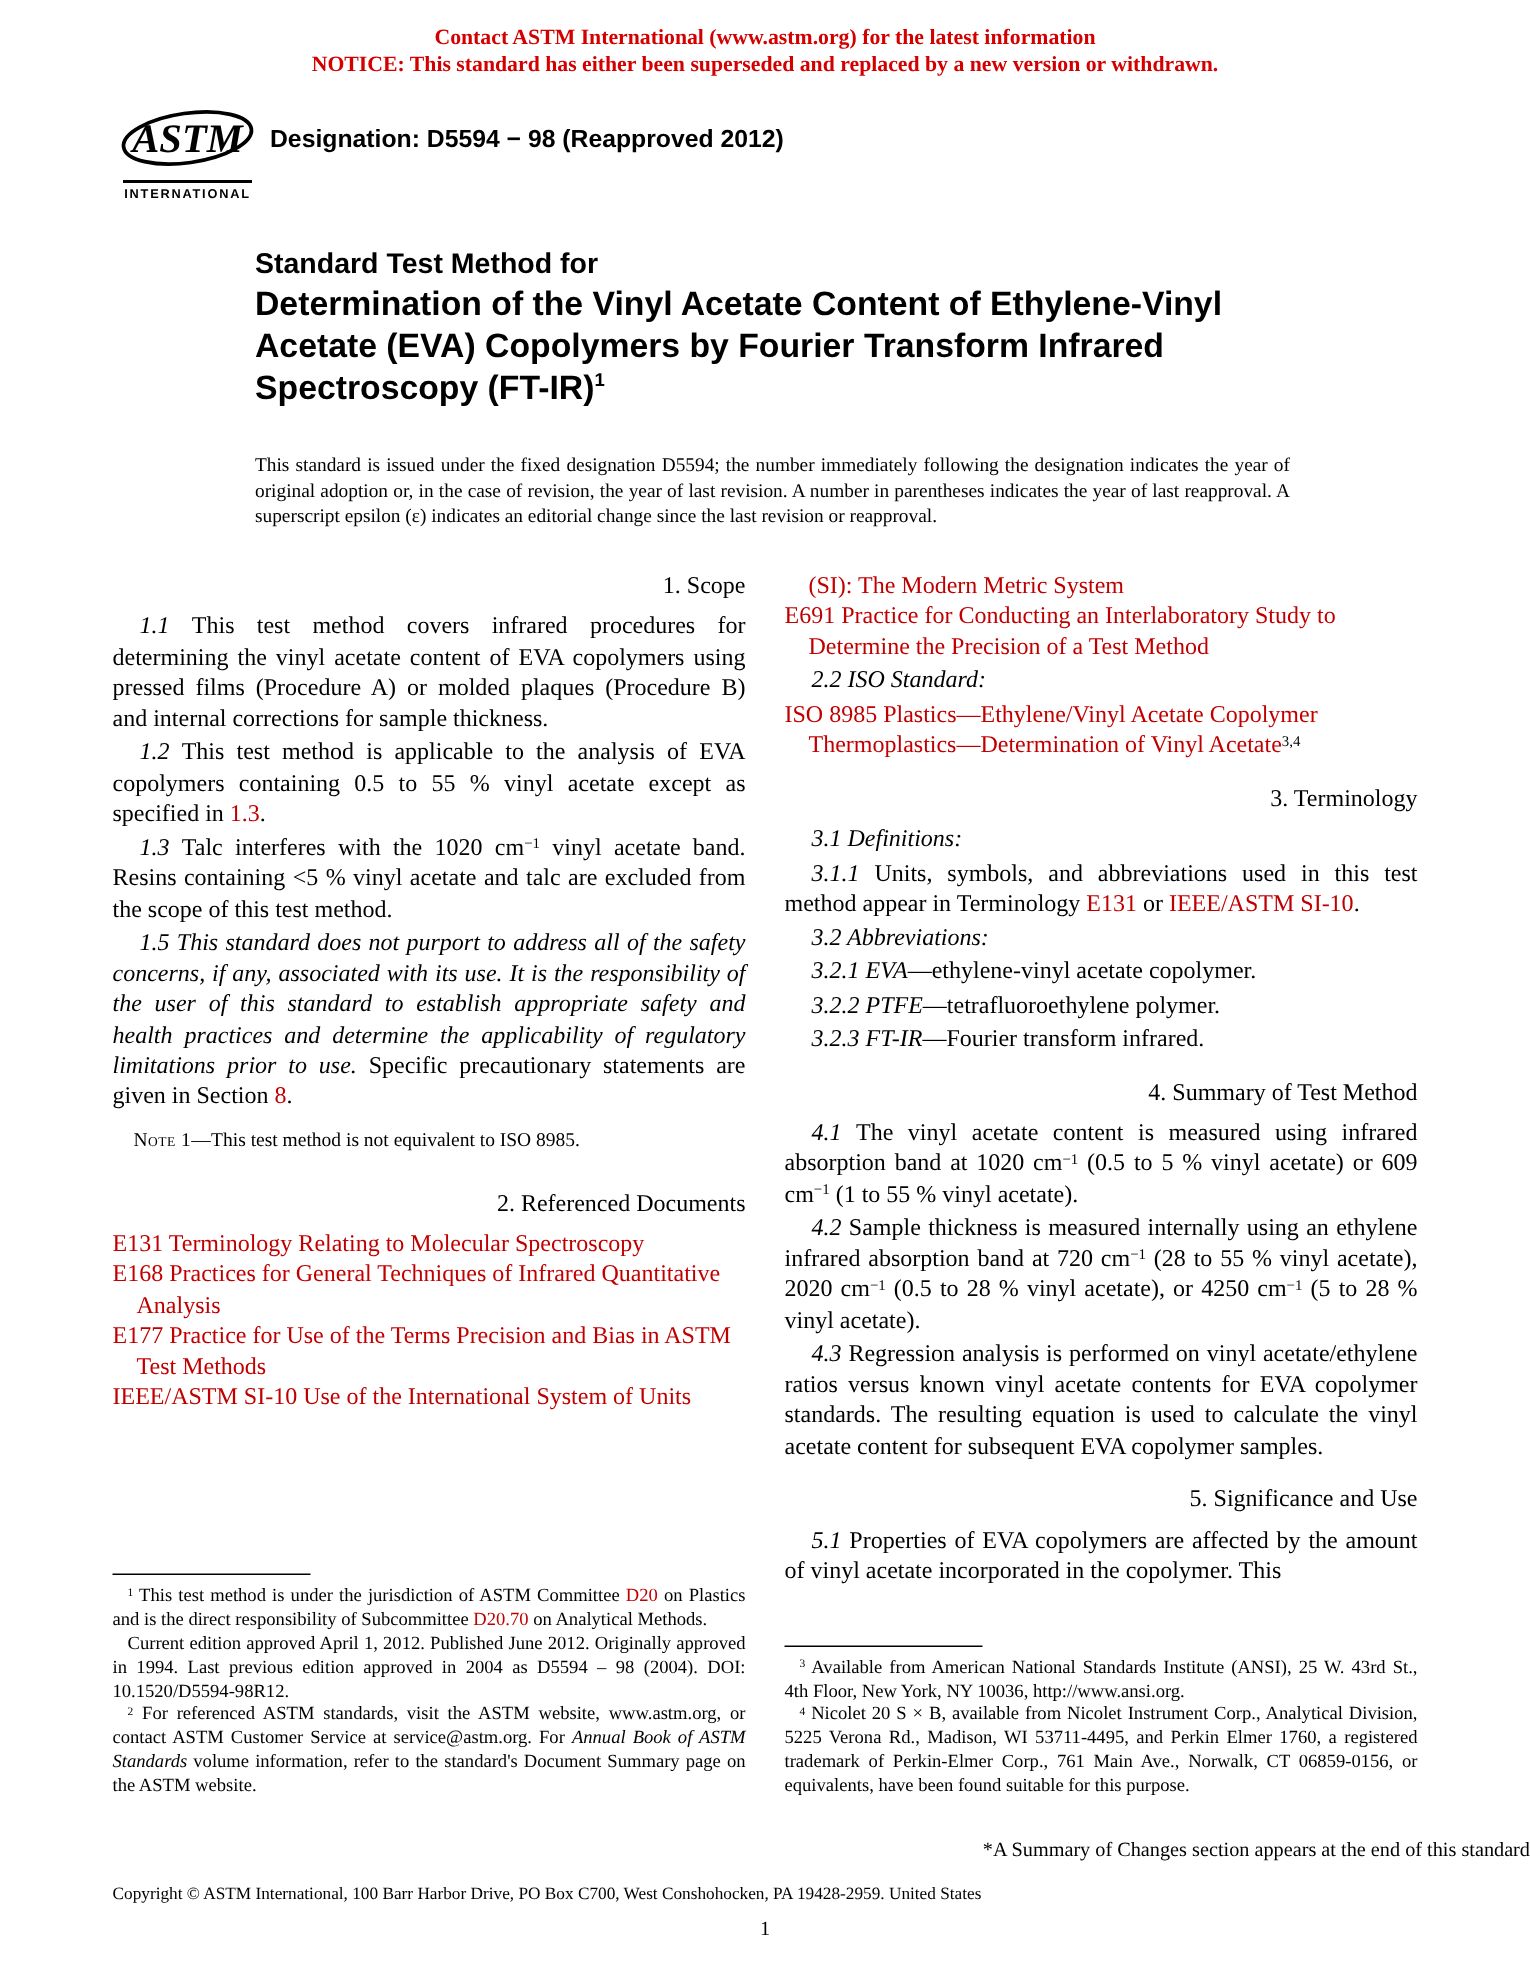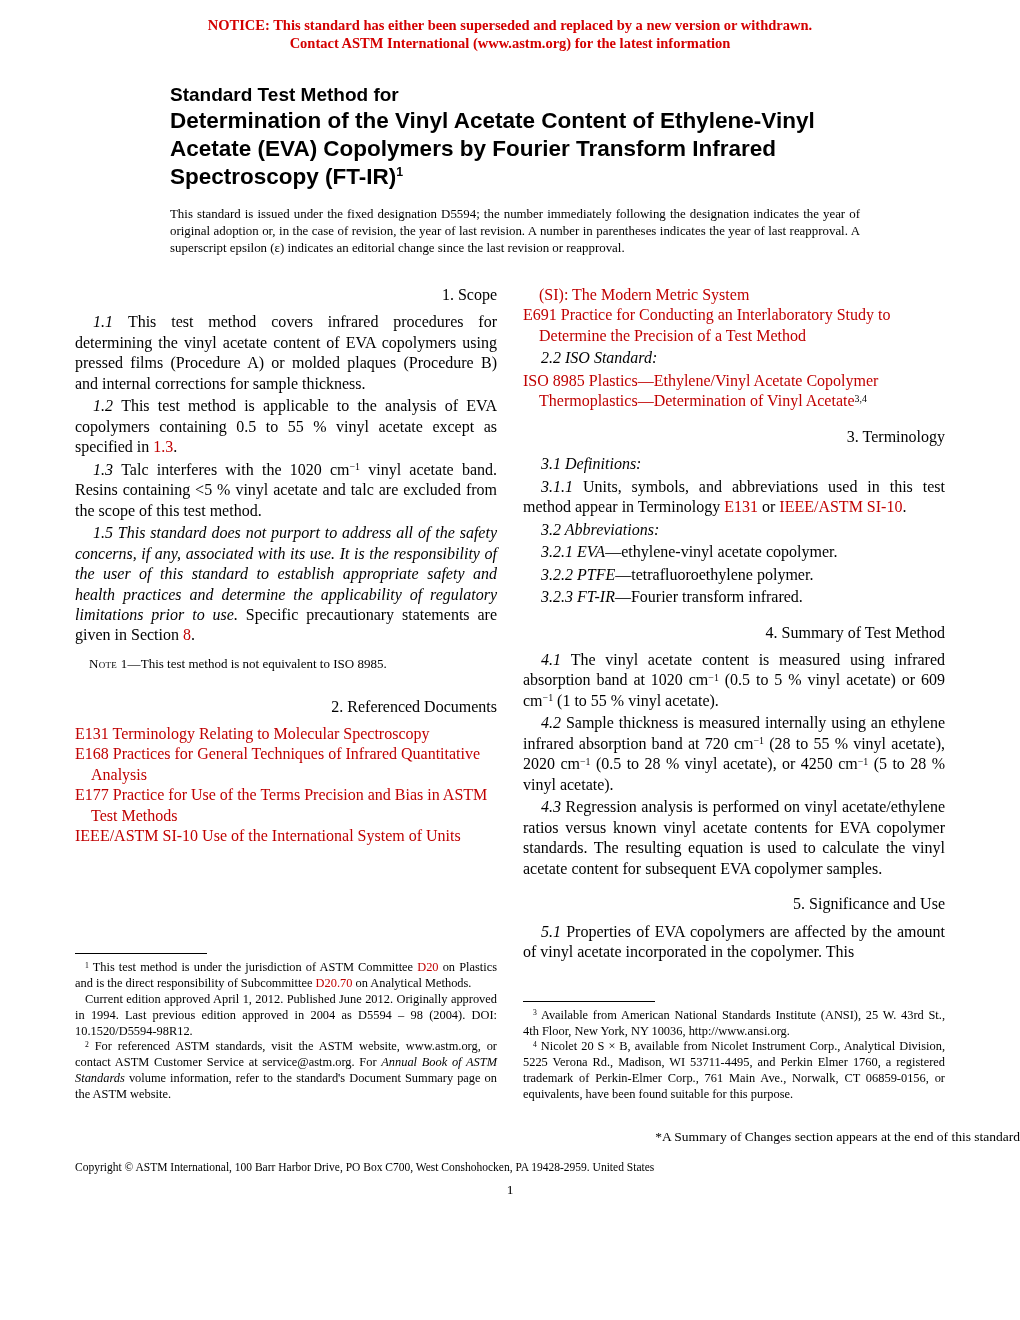--- a/index.html
+++ b/index.html
@@ -67,21 +67,21 @@
   }
   .title-main {
     font-family: "Liberation Sans", sans-serif;
     font-weight: bold;
     font-size: 22.5px;
     line-height: 1.24;
     max-width: 700px;
   }
   .title-sup { font-size: 0.55em; vertical-align: super; }
   .preamble {
-    margin-top: 15px;
+    margin-top: 29px;
     font-size: 12.9px;
     line-height: 1.32;
     max-width: 690px;
     text-align: justify;
   }
 
   
   .columns {
     display: flex;
     gap: 26px;
@@ -152,24 +152,34 @@
     margin-top: 9px;
     font-size: 13.5px;
   }
 </style>
 </head>
 <body>
 
 <div class="page">
 
   <header class="notice">
+    <div class="notice-line">Contact ASTM International (www.astm.org) for the latest information</div>
     <div class="notice-line">NOTICE: This standard has either been superseded and replaced by a new version or withdrawn.</div>
-    <div class="notice-line">Contact ASTM International (www.astm.org) for the latest information</div>
   </header>
 
+  <div class="masthead">
+    <div class="logo">
+      <svg class="logo-mark" viewBox="0 0 90 50" width="90" height="50" aria-hidden="true">
+        <ellipse cx="45" cy="24" rx="43" ry="16.5" fill="none" stroke="#000" stroke-width="2.5" transform="rotate(-8 45 24)"></ellipse>
+        <text class="logo-text" x="45" y="33" text-anchor="middle">ASTM</text>
+      </svg>
+      <div class="logo-sub">INTERNATIONAL</div>
+    </div>
+    <div class="designation">Designation: D5594 − 98 (Reapproved 2012)</div>
+  </div>
 
   <section class="titleblock">
     <h2 class="title-prefix">Standard Test Method for</h2>
     <h1 class="title-main"><span>Determination of the Vinyl Acetate Content of Ethylene-Vinyl Acetate (EVA) Copolymers by Fourier Transform Infrared Spectroscopy (FT-IR)</span><sup class="title-sup">1</sup></h1>
     <p class="preamble">This standard is issued under the fixed designation D5594; the number immediately following the designation indicates the year of original adoption or, in the case of revision, the year of last revision. A number in parentheses indicates the year of last reapproval. A superscript epsilon (ε) indicates an editorial change since the last revision or reapproval.</p>
   </section>
 
   <main class="columns">
     <div class="col">
       <div class="col-body">

